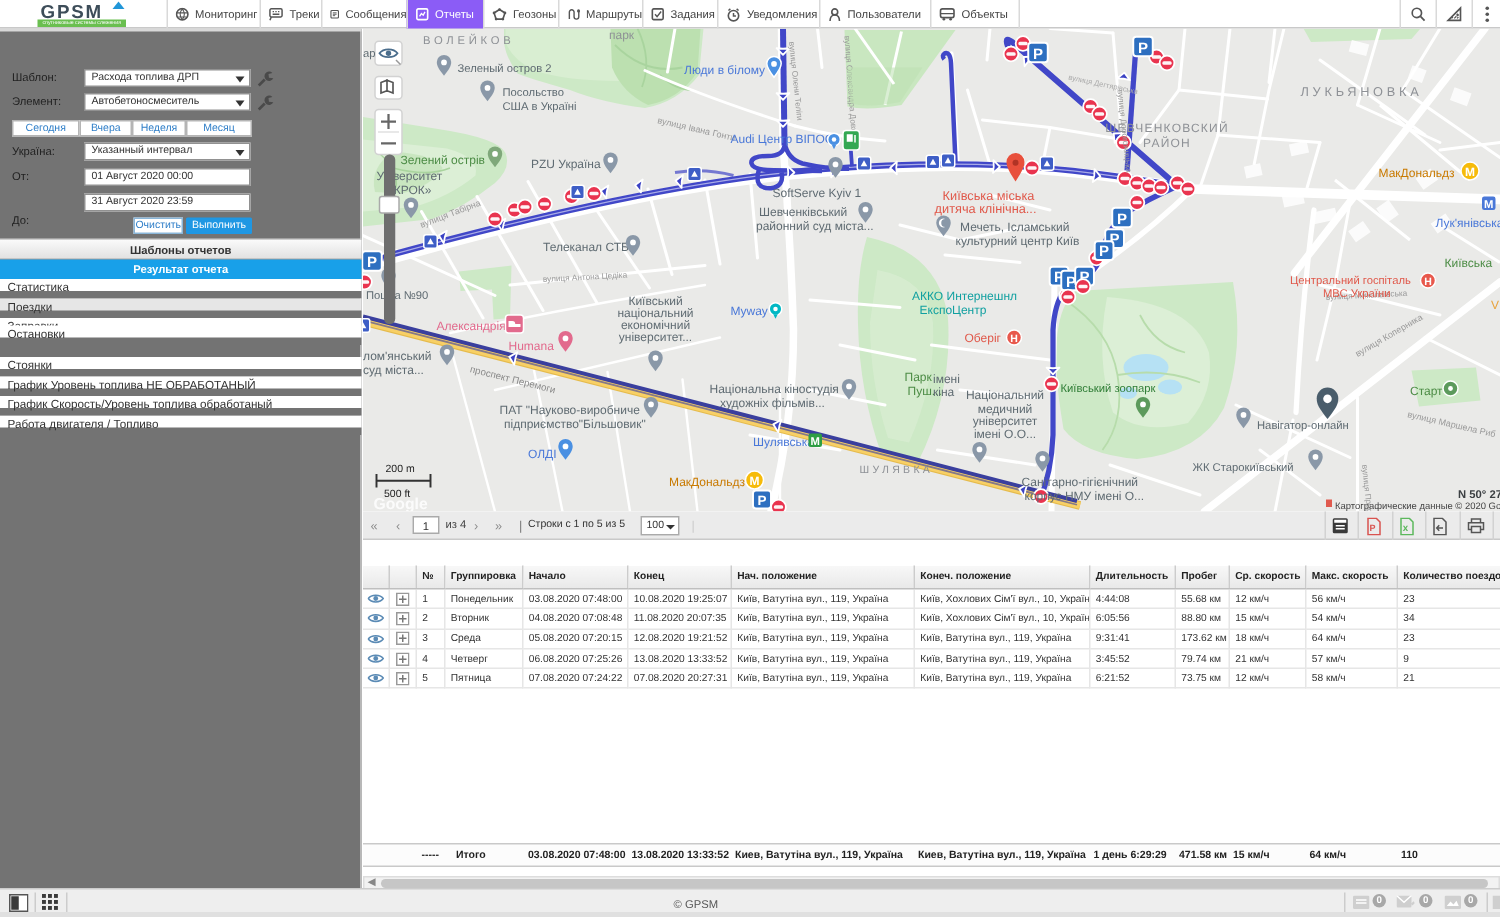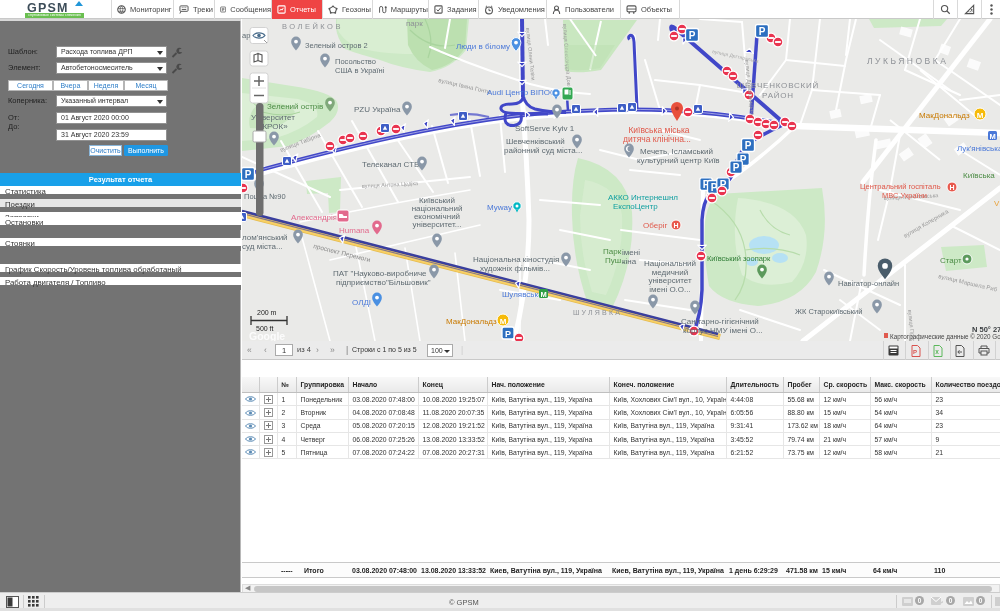--- a/index.html
+++ b/index.html
@@ -1,20 +1,20 @@
 <!DOCTYPE html>
 <html><head>
 <meta charset="utf-8">
 <style>
 *{margin:0;padding:0;box-sizing:border-box}
 html,body{width:1000px;height:611px;overflow:hidden;font-family:"Liberation Sans",sans-serif;background:#fff}
 #topbar{position:absolute;left:0;top:0;width:1000px;height:19px;background:#fff;border-bottom:1px solid #c9c9c9;z-index:30}
 .tab{position:absolute;top:0;height:19px;border-left:1px solid #d9d9d9;display:flex;align-items:center;font-size:7.5px;color:#444;white-space:nowrap;overflow:hidden}
 .tab svg{margin:0 4px 0 5px}
-.tab.active{background:#ef4444;color:#fff}
+.tab.active{background:#8b5cf6;color:#fff}
 #logo{position:absolute;left:27px;top:1px;font-weight:bold;font-size:12.5px;letter-spacing:1.2px;color:#3d4d59}
 #logobar{position:absolute;left:25px;top:12.5px;width:59px;height:5.5px;background:#6abf50;color:#fff;font-size:3.5px;text-align:center;line-height:5.5px;overflow:hidden}
 #logotri{position:absolute;left:75px;top:1px;width:0;height:0;border-left:4.5px solid transparent;border-right:4.5px solid transparent;border-bottom:5px solid #2196d8}
 .ticon{position:absolute;top:0;height:19px;display:flex;align-items:center;justify-content:center;border-left:1px solid #d9d9d9}
 #sidebar{position:absolute;left:0;top:19px;width:241px;height:573px;background:#737373;border-right:1px solid #b8b8b8;z-index:20}
 #sidebar .lbl{position:absolute;font-size:7.5px;color:#222}
 .sel{position:absolute;left:56px;width:111px;height:12px;background:#fff;border:1px solid #919191;font-size:7px;color:#333;line-height:10px;padding-left:4px;white-space:nowrap;overflow:hidden}
 .sel .arr{position:absolute;right:3px;top:4px;width:0;height:0;border-left:3.5px solid transparent;border-right:3.5px solid transparent;border-top:4px solid #333}
 .qbtn{position:absolute;top:61px;height:10.5px;background:#fff;border:1px solid #b5b5b5;font-size:7px;color:#2e7ec8;text-align:center;line-height:9px}
 #sb-hdr1{position:absolute;left:0;top:140px;width:241px;height:13.5px;background:linear-gradient(#fafafa,#e2e2e2);border-top:1px solid #cfcfcf;border-bottom:1px solid #c5c5c5;font-size:7.5px;font-weight:bold;color:#333;text-align:center;line-height:13px}
@@ -124,34 +124,36 @@
       <path d="M10.6,1.6 a3.1,3.1 0 1 0 0.6,3.6 L8.3,4.9 L8,2.4 L10.6,1.6 Z" fill="#4a4a4a"></path>
     </svg>
 <svg style="position:absolute;left:171px;top:44px" width="12" height="11" viewBox="0 0 12 11">
       <path d="M1.5,10 L5.5,6" stroke="#4a4a4a" stroke-width="1.8"></path>
       <path d="M10.6,1.6 a3.1,3.1 0 1 0 0.6,3.6 L8.3,4.9 L8,2.4 L10.6,1.6 Z" fill="#4a4a4a"></path>
     </svg>
 <div class="qbtn" style="left:8px;width:45px">Сегодня</div>
 <div class="qbtn" style="left:53px;width:35px">Вчера</div>
 <div class="qbtn" style="left:88px;width:36px">Неделя</div>
 <div class="qbtn" style="left:124px;width:44px">Месяц</div>
-<div class="lbl" style="left:8px;top:77px">Коперника:</div>
+<div class="lbl" style="left:8px;top:77px">Україна:</div>
 <div class="sel" style="top:76px">Указанный интервал<div class="arr"></div></div>
 <div class="lbl" style="left:8px;top:94px">От:</div>
 <div class="sel" style="top:93px">01 Август 2020 00:00</div>
-<div class="lbl" style="left:8px;top:103px">До:</div>
+<div class="lbl" style="left:8px;top:123px">До:</div>
 <div class="sel" style="top:110px">31 Август 2020 23:59</div>
 <div style="position:absolute;left:89px;top:126px;width:33px;height:11px;background:#fff;border:1px solid #8ab6d9;color:#2e7ec8;font-size:7px;text-align:center;line-height:10px">Очистить</div>
 <div style="position:absolute;left:124px;top:126px;width:44px;height:11px;background:#1f97e3;border:1px solid #1f97e3;color:#fff;font-size:7px;text-align:center;line-height:10px;border-radius:1px">Выполнить</div>
+<div id="sb-hdr1">Шаблоны отчетов</div>
 <div id="sb-hdr2">Результат отчета</div>
 <div class="li" style="top:166.5px">Статистика</div>
 <div class="li" style="top:179.5px;background:#e6e6e6">Поездки</div>
 <div class="li" style="top:192.5px">Заправки</div>
 <div class="li" style="top:198px">Остановки</div>
 <div class="li" style="top:218.5px">Стоянки</div>
+<div class="li" style="top:231.5px">График Уровень топлива НЕ ОБРАБОТАНЫЙ</div>
 <div class="li" style="top:257.5px">Работа двигателя / Топливо</div>
 <div class="li" style="top:244.5px">График Скорость/Уровень топлива обработаный</div>
 </div>
 <div id="map">
 <svg width="758" height="322" viewBox="242 19 758 322">
 <rect x="242" y="19" width="758" height="322" fill="#eaeae8"></rect>
 <rect x="242" y="19" width="758" height="322" fill="#e7e7e4" opacity="0"></rect>
 <path d="M336,19 L469,19 L466,50 Q452,68 430,72 Q400,68 380,60 Q352,52 345,49 Q337,38 336,28 Z" fill="#cde9c6"></path>
       <path d="M563,20 L637,20 L601,70 Q578,74 565,71 Z" fill="#c9e7c0"></path>
       <path d="M601,21 L590,70" stroke="#fff" stroke-width="2" fill="none"></path>

